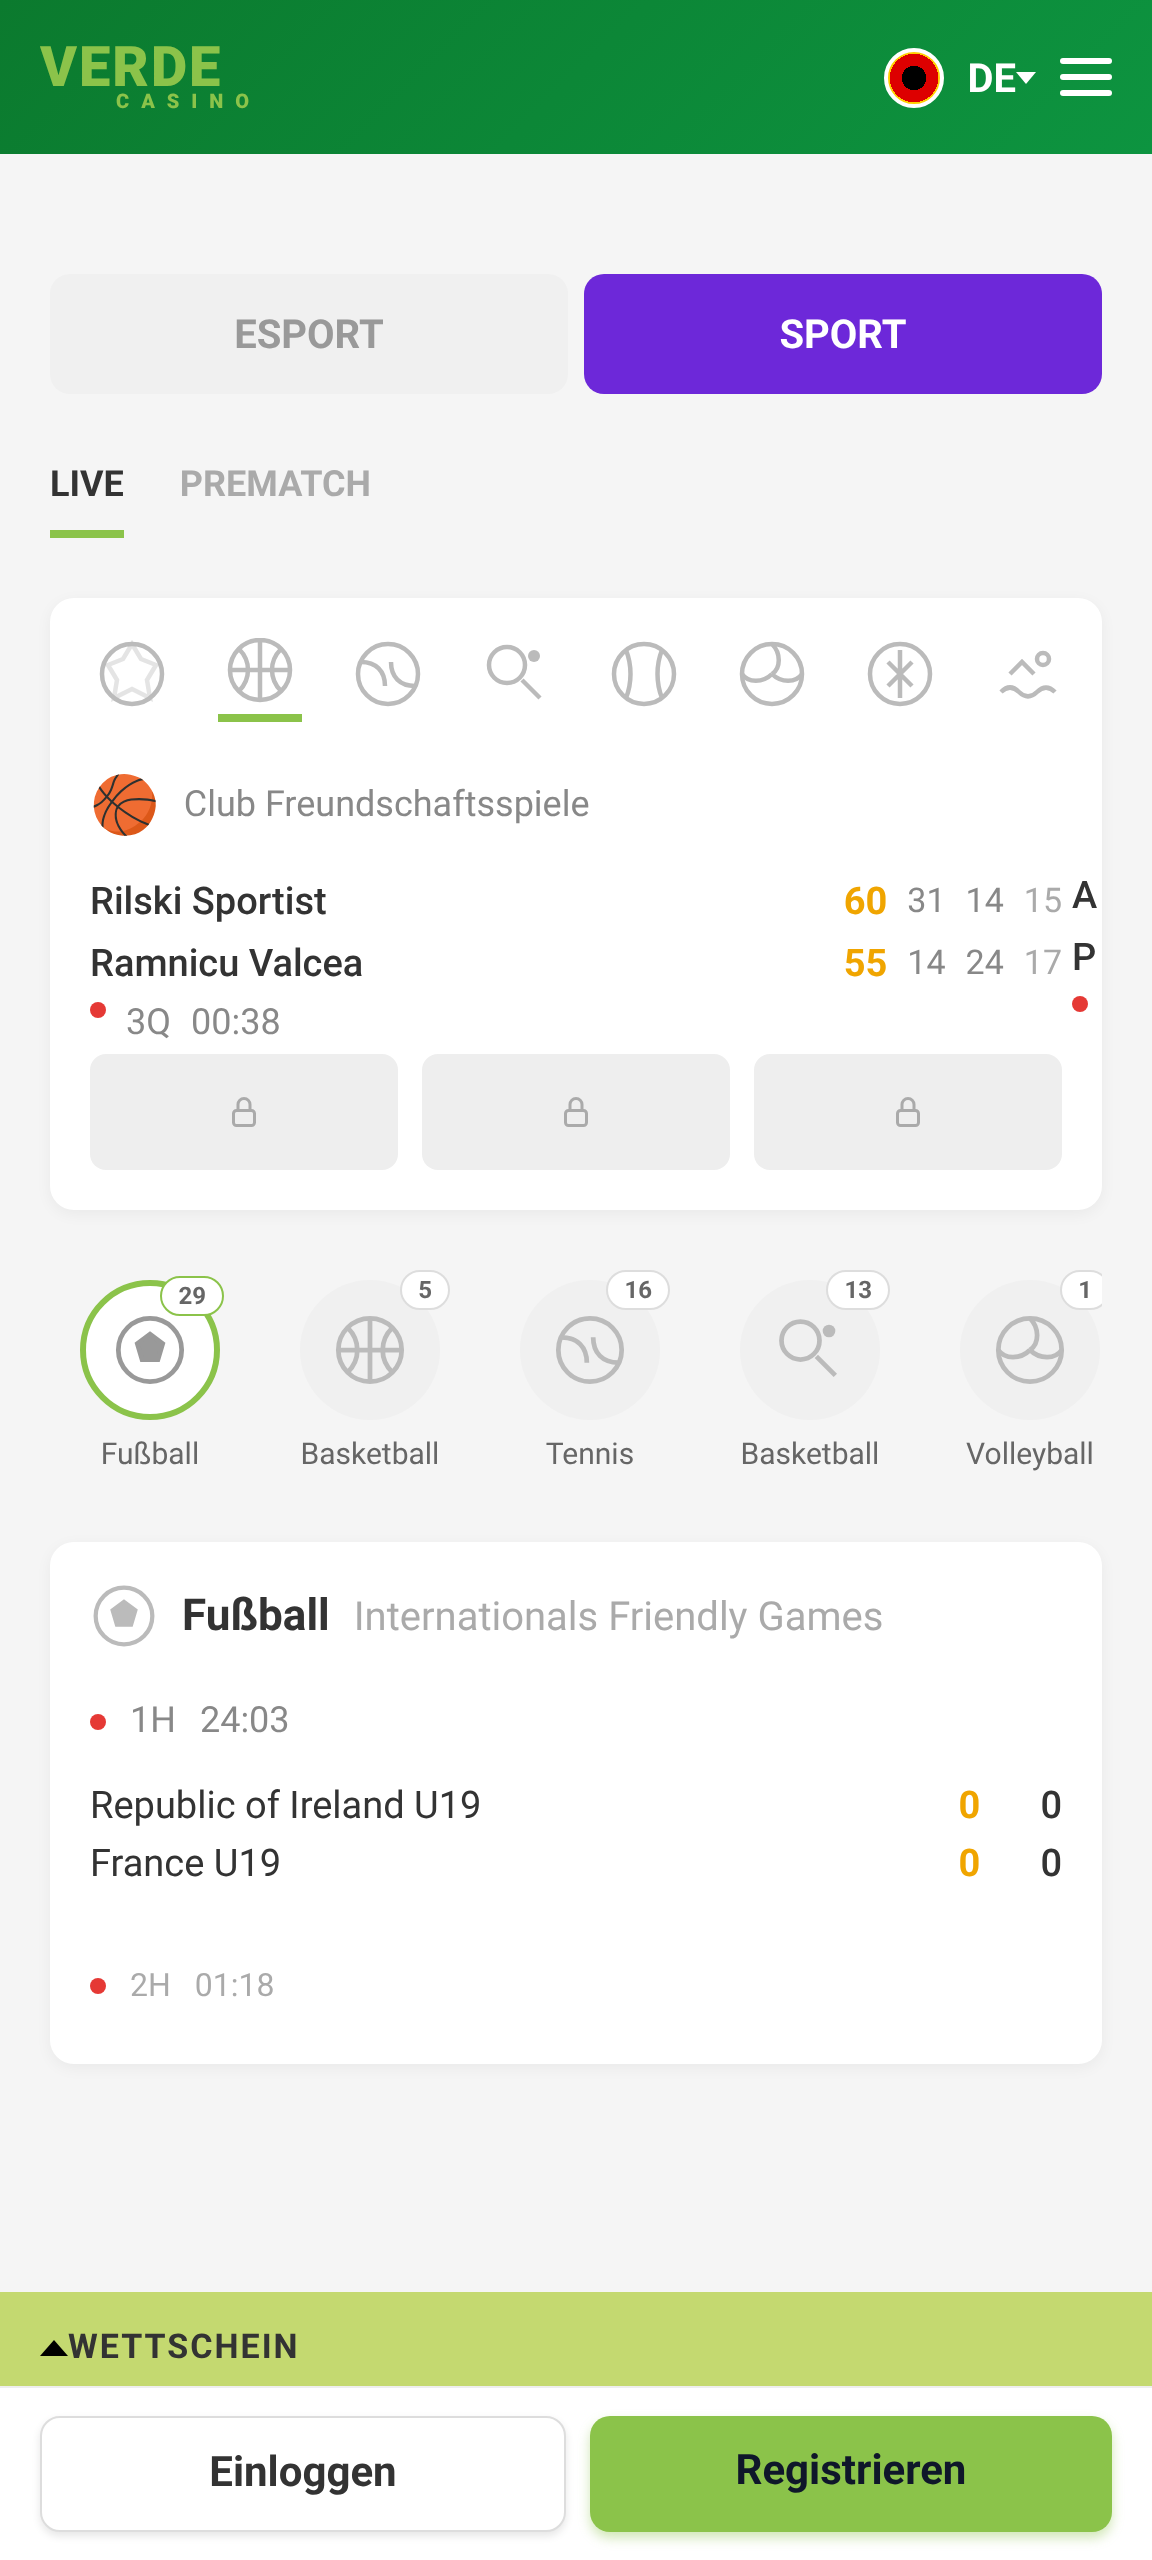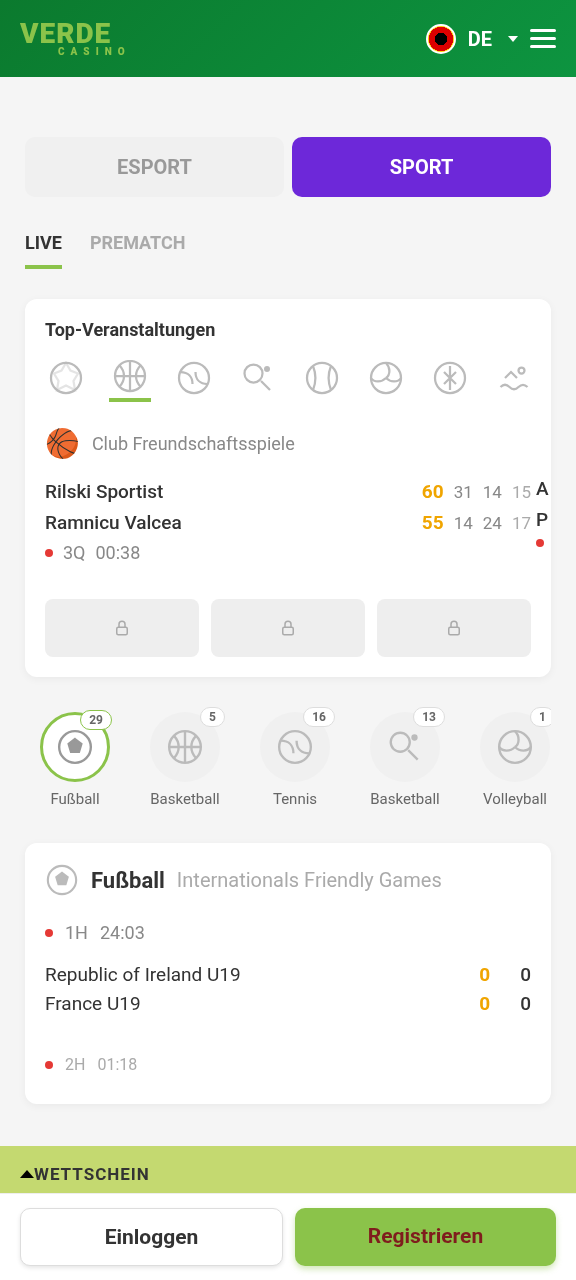--- a/index.html
+++ b/index.html
@@ -3,21 +3,21 @@
 <meta charset="utf-8">
 <style>
 *{margin:0;padding:0;box-sizing:border-box;font-family:-apple-system,BlinkMacSystemFont,"Segoe UI",Roboto,sans-serif}
 body{width:576px;height:1280px;background:#f5f5f5;overflow:hidden;position:relative}
 .header{background:linear-gradient(135deg,#0b7a2e,#0d9440);height:77px;display:flex;align-items:center;justify-content:space-between;padding:0 20px}
 .logo{color:#8BC34A;font-weight:900;font-size:28px;letter-spacing:1px}
 .logo .main{display:block;line-height:1}
 .logo .sub{display:block;font-size:10px;letter-spacing:6px;margin-left:38px;margin-top:-2px}
 .header-right{display:flex;align-items:center;gap:12px}
 .flag{width:30px;height:30px;background:radial-gradient(circle at center,#000 33%,#d00 33% 66%,#ffce00 66%);border-radius:50%;border:2px solid #fff}
-.lang{color:#fff;font-weight:700;font-size:20px;display:flex;align-items:center;gap:16px}
+.lang{color:#fff;font-weight:700;font-size:20px;display:flex;align-items:center;gap:0}
 .chevron-down{width:0;height:0;border-left:5px solid transparent;border-right:5px solid transparent;border-top:6px solid #fff}
 .hamburger{display:flex;flex-direction:column;gap:5px;cursor:pointer}
 .hamburger span{width:26px;height:3px;background:#fff;border-radius:2px}
 .content{padding:0 25px}
 .tabs-main{display:flex;gap:8px;margin:60px 0 35px}
 .tab-main{flex:1;padding:18px;text-align:center;font-weight:700;font-size:20px;border-radius:10px;cursor:pointer}
 .tab-main.inactive{background:#f0f0f0;color:#999}
 .tab-main.active{background:#6d28d9;color:#fff}
 .sub-tabs{display:flex;gap:28px;margin-bottom:30px}
 .sub-tab{font-weight:700;font-size:18px;color:#aaa;padding-bottom:12px;cursor:pointer}
@@ -31,21 +31,21 @@
 .match{position:relative}
 .league{display:flex;align-items:center;gap:12px;margin-bottom:20px}
 .ball-emoji{font-size:28px}
 .league-name{color:#888;font-size:18px}
 .match-row{display:flex;justify-content:space-between;align-items:flex-start;margin-bottom:8px}
 .team-name{font-size:19px;color:#333;font-weight:500}
 .scores{display:flex;gap:10px;align-items:center}
 .score-main{color:#f0a500;font-weight:700;font-size:19px}
 .score-sub{color:#888;font-size:17px}
 .score-sub2{color:#aaa;font-size:17px}
-.match-status{display:flex;align-items:center;gap:10px;margin-top:8px;margin-bottom:36px}
+.match-status{display:flex;align-items:flex-start;gap:10px;margin-top:8px;margin-bottom:5px}
 .live-dot{width:8px;height:8px;background:#e53935;border-radius:50%}
 .status-text{color:#888;font-size:18px}
 .odds-row{display:flex;gap:12px}
 .odds-box{flex:1;background:#eeeeee;border-radius:8px;height:58px;display:flex;align-items:center;justify-content:center}
 .lock-icon{width:18px;height:18px}
 .peek{position:absolute;right:-485px;top:0;width:480px}
 .sport-cats{display:flex;gap:20px;overflow-x:auto;margin-bottom:30px;padding:5px}
 .sport-cat{display:flex;flex-direction:column;align-items:center;gap:8px;flex-shrink:0;width:90px;cursor:pointer}
 .sport-cat-circle{width:70px;height:70px;border-radius:50%;background:#f0f0f0;display:flex;align-items:center;justify-content:center;position:relative}
 .sport-cat.active .sport-cat-circle{background:#fff;border:3px solid #8BC34A}
@@ -63,21 +63,21 @@
 .match2-team{font-size:19px;color:#333}
 .match2-scores{display:flex;gap:30px}
 .match2-s1{color:#f0a500;font-weight:700;font-size:19px}
 .match2-s2{color:#333;font-weight:500;font-size:19px}
 .betslip{position:fixed;bottom:78px;left:0;width:576px;background:#c4d970;display:flex;align-items:center;padding:18px 20px}
 .betslip-chevron{width:0;height:0;border-left:7px solid transparent;border-right:7px solid transparent;border-bottom:8px solid #000}
 .betslip-label{flex:1;text-align:left;font-weight:700;font-size:17px;color:#333;letter-spacing:1px}
 .bottom-bar{position:fixed;bottom:0;left:0;width:576px;background:#fff;display:flex;gap:12px;padding:14px 20px;border-top:1px solid #eee}
 .btn{flex:1;padding:16px;text-align:center;font-weight:700;font-size:21px;border-radius:10px;cursor:pointer}
 .btn.login{background:#fff;color:#333;border:1px solid #ddd;box-shadow:0 2px 4px rgba(0,0,0,0.1)}
-.btn.register{background:#8BC34A;color:#7f1d1d;box-shadow:0 3px 6px rgba(139,195,74,0.4)}
+.btn.register{background:#8BC34A;color:#0f172a;box-shadow:0 3px 6px rgba(139,195,74,0.4)}
 .hidden-match{padding:10px 0;color:#aaa;font-size:16px;display:flex;align-items:center;gap:12px}
 </style>
 </head>
 <body>
 
 <div class="header">
   <div class="logo">
     <span class="main">VERDE</span>
     <span class="sub">CASINO</span>
   </div>
@@ -101,21 +101,20 @@
     <div class="tab-main inactive">ESPORT</div>
     <div class="tab-main active">SPORT</div>
   </div>
 
   <div class="sub-tabs">
     <div class="sub-tab active">LIVE</div>
     <div class="sub-tab">PREMATCH</div>
   </div>
 
   <div class="card">
-    <div class="card-title">Top-Veranstaltungen</div>
 
     <div class="sport-icons">
       <div class="sport-icon">
           <svg viewBox="0 0 24 24" fill="none" stroke="#bbb" stroke-width="1.5">
             <circle cx="12" cy="12" r="10"></circle>
             <path d="M12 2l3 5 5 2-3 5 1 6-6-3-6 3 1-6-3-5 5-2z" opacity="0.4"></path>
           </svg>
         </div>
       <div class="sport-icon active">
           <svg viewBox="0 0 24 24" fill="none" stroke="#bbb" stroke-width="1.5">

